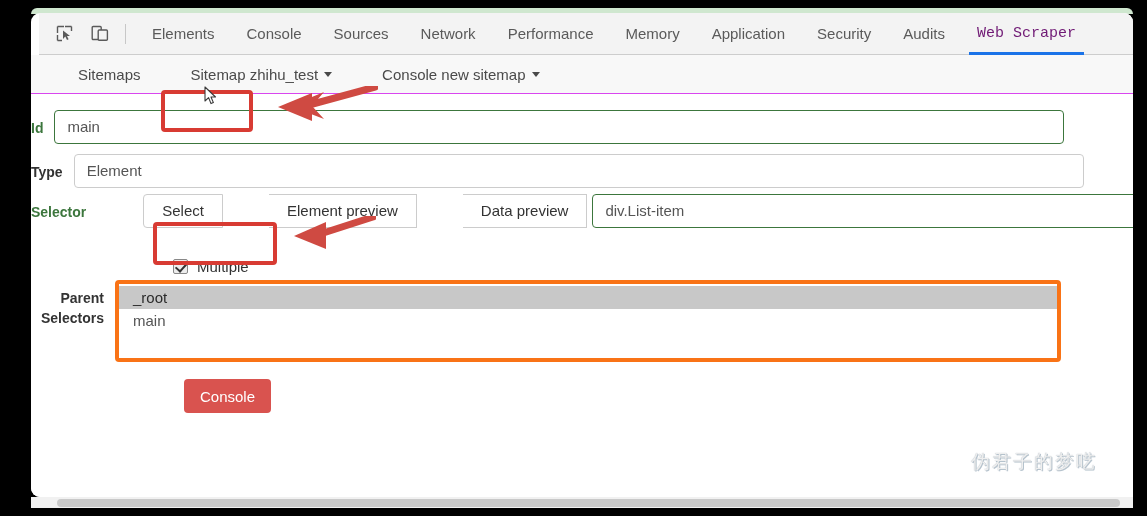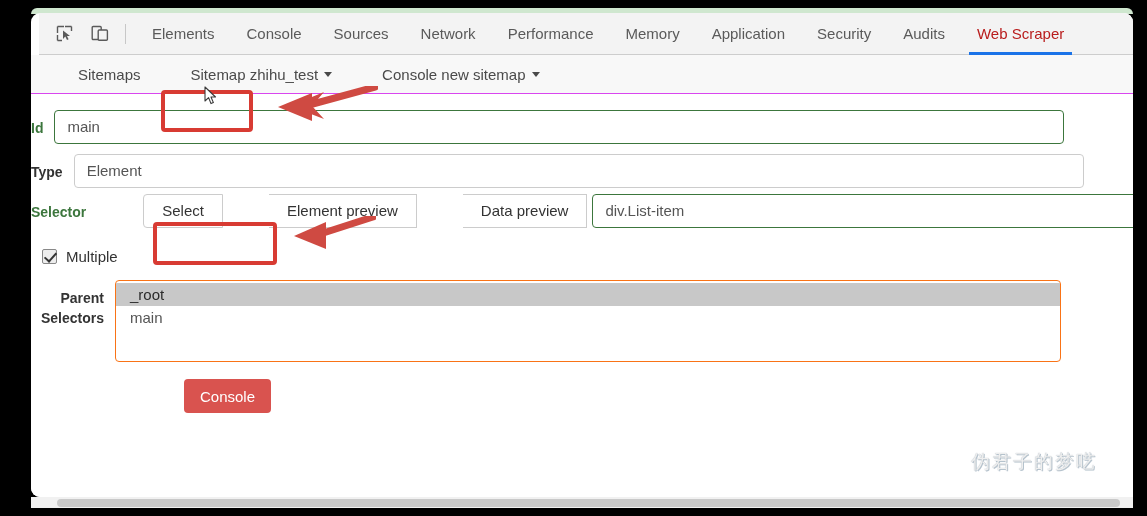--- a/index.html
+++ b/index.html
@@ -62,21 +62,21 @@
   .tab {
     height: 42px;
     padding: 0 16px;
     display: flex; align-items: center;
     font-size: 15px;
     color: #5a5a5a;
     white-space: nowrap;
     cursor: pointer;
     position: relative;
   }
-  .tab.active { color: #b91c1c; }
+  .tab.active { color: #701a75; font-family: Liberation Mono, monospace; }
   .tab.active::after {
     content: "";
     position: absolute;
     left: 8px; right: 8px; bottom: 0;
     height: 3px;
     background: #1a73e8;
   }
 
   
   #navbar {
@@ -200,21 +200,21 @@
     border: solid #333333;
     border-width: 0 2px 2px 0;
     transform: rotate(42deg);
   }
   .ctext { font-size: 15px; color: #333333; }
 
   
   #parent-list {
     width: 946px;
     height: 82px;
-    border: 1px solid #f97316;
+    border: 4px solid #f97316;
     border-radius: 4px;
     background: #ffffff;
     padding: 2px 0 0 0;
     overflow: hidden;
   }
   .opt {
     font-size: 15px;
     color: #555555;
     padding: 2px 0 2px 14px;
     line-height: 19px;
@@ -372,21 +372,21 @@
       <div class="row" style="top:100px;">
         <div class="lbl ok">Selector</div>
         <div class="ctl btngroup">
           <div class="gbtn">Select</div>
           <div class="gbtn">Element preview</div>
           <div class="gbtn">Data preview</div>
           <div class="inp ok" id="selector-input">div.List-item</div>
         </div>
       </div>
 
-      <div class="row" style="top:142px;flex-direction:column;">
+      <div class="row" style="top:160px;">
         <div class="lbl"></div>
         <div class="ctl checkline">
           <div class="cbox checked"></div>
           <span class="ctext">Multiple</span>
         </div>
       </div>
 
       <div class="row" style="top:186px;">
         <div class="lbl">
           <div>Parent</div>

